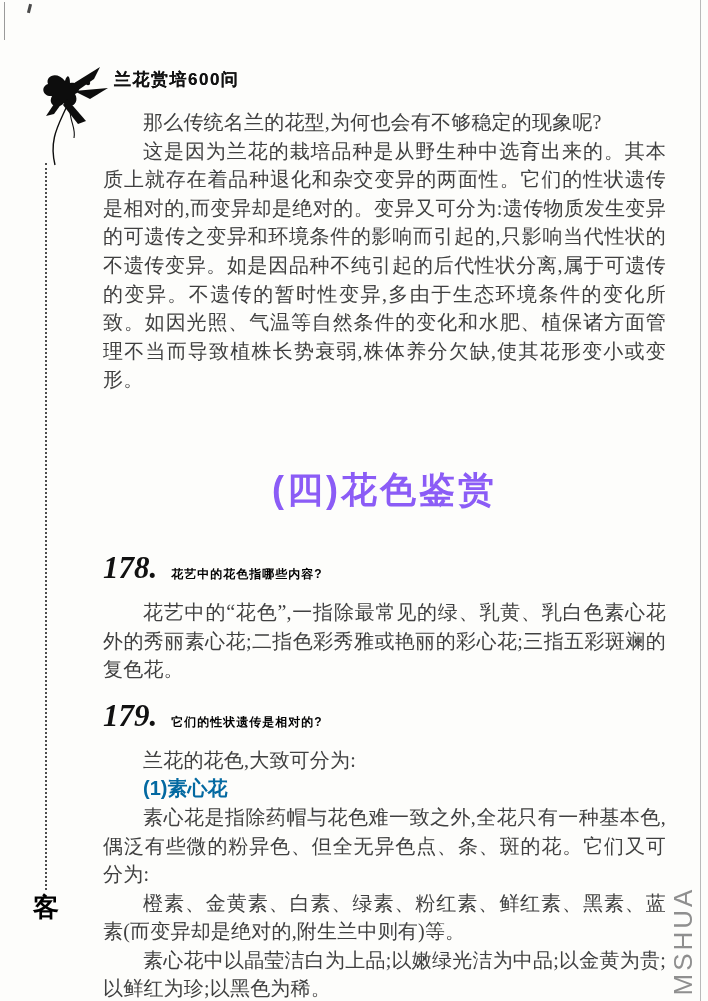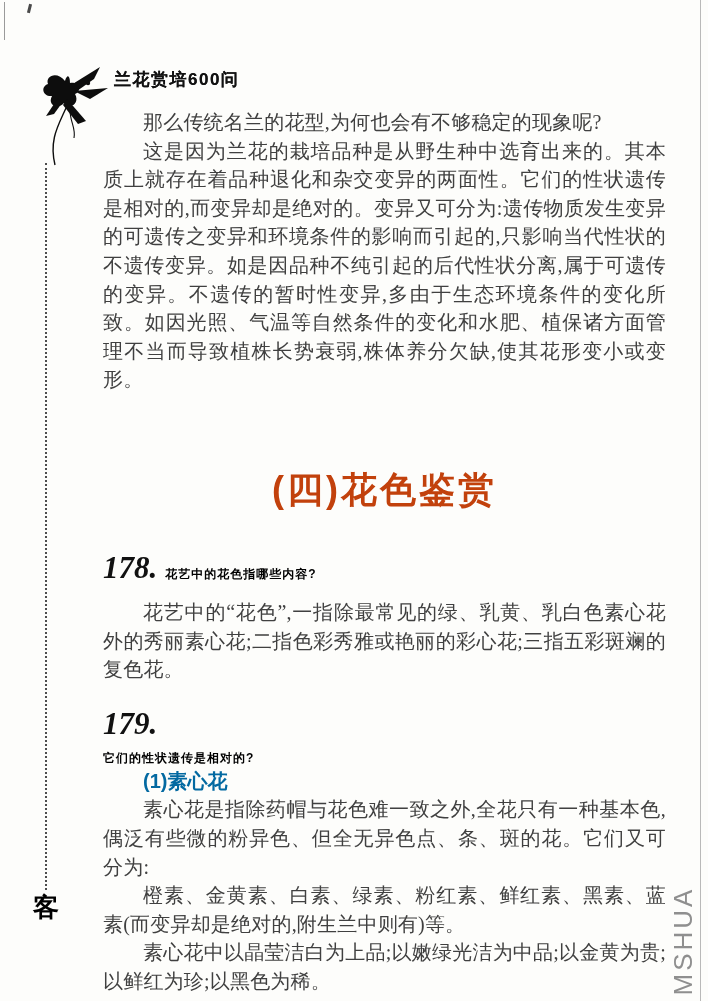--- a/index.html
+++ b/index.html
@@ -43,24 +43,24 @@
   .body-text{
     font-family:"Liberation Serif","DejaVu Serif",serif;
     font-size:20px;line-height:28.6px;
     text-align:justify;text-justify:inter-ideograph;
     margin:0;text-indent:2em;letter-spacing:.2px;color:#404040;
   }
   .section-title{
     margin:74px 0 0 0;
     font-family:"Liberation Sans","DejaVu Sans",sans-serif;
     font-weight:900;font-size:36px;line-height:44px;
-    text-align:center;letter-spacing:3px;color:#c2410c;
+    text-align:center;letter-spacing:3px;color:#8b5cf6;
   }
-  .q-head{display:flex;align-items:baseline;gap:8px;margin-top:38px;}
-  .q-head.second{margin-top:22px;flex-direction:column;}
+  .q-head{display:flex;align-items:baseline;gap:14px;margin-top:38px;}
+  .q-head.second{margin-top:14px;}
   .q-num{
     font-family:"Liberation Serif","DejaVu Serif",serif;
     font-style:italic;font-weight:600;font-size:31px;color:#111;
     flex:0 0 auto;
   }
   .q-title{
     font-family:"Liberation Sans","DejaVu Sans",sans-serif;
     font-weight:900;font-size:12px;letter-spacing:1px;color:#000;
   }
   .after-head{margin-top:12px;}
@@ -111,20 +111,21 @@
       <span class="q-title">花艺中的花色指哪些内容?</span>
     </div>
 
     <p class="body-text after-head">花艺中的“花色”,一指除最常见的绿、乳黄、乳白色素心花外的秀丽素心花;二指色彩秀雅或艳丽的彩心花;三指五彩斑斓的复色花。</p>
 
     <div class="q-head second">
       <span class="q-num">179.</span>
       <span class="q-title">它们的性状遗传是相对的?</span>
     </div>
 
+    <p class="body-text after-head">兰花的花色,大致可分为:</p>
 
     <p class="subhead">(1)素心花</p>
 
     <p class="body-text">素心花是指除药帽与花色难一致之外,全花只有一种基本色,偶泛有些微的粉异色、但全无异色点、条、斑的花。它们又可分为:</p>
 
     <p class="body-text">橙素、金黄素、白素、绿素、粉红素、鲜红素、黑素、蓝素(而变异却是绝对的,附生兰中则有)等。</p>
 
     <p class="body-text">素心花中以晶莹洁白为上品;以嫩绿光洁为中品;以金黄为贵;以鲜红为珍;以黑色为稀。</p>
 
   </div>

